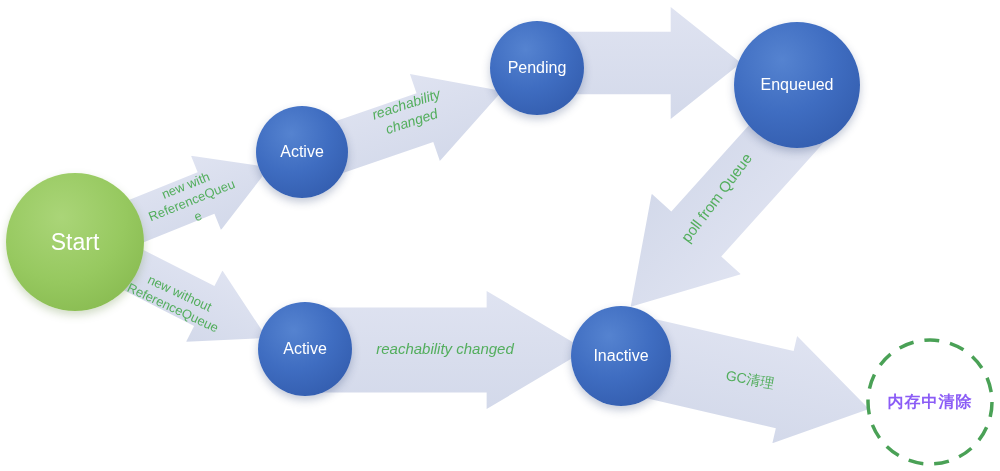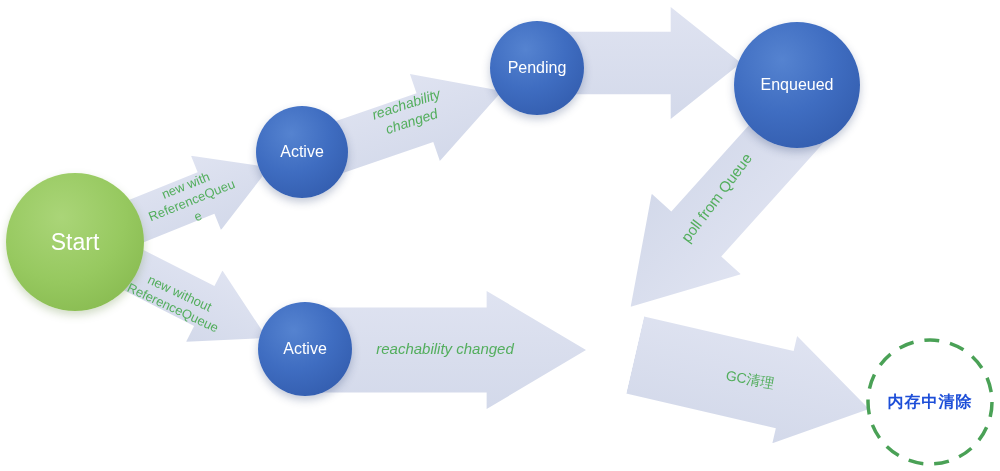--- a/index.html
+++ b/index.html
@@ -45,21 +45,21 @@
   .n-pending       { left:490px; top:21px;  width:94px;  height:94px;  font-size:16px; }
   .n-enqueued      { left:734px; top:22px;  width:126px; height:126px; font-size:16px; }
   .n-active-bottom { left:258px; top:302px; width:94px;  height:94px;  font-size:16px; }
   .n-inactive      { left:571px; top:306px; width:100px; height:100px; font-size:16px; }
 
   
   .n-cleared { position:absolute; z-index:2; left:864px; top:336px; width:132px; height:132px; }
   .n-cleared svg { position:absolute; left:0; top:0; }
   .cleared-label {
     position:absolute; left:50%; top:50%; transform:translate(-50%,-50%);
-    color:#1d4ed8; font-weight:bold; font-size:16px; letter-spacing:1px; white-space:nowrap;
+    color:#8b5cf6; font-weight:bold; font-size:16px; letter-spacing:1px; white-space:nowrap;
   }
 
   
   .elabel {
     position:absolute; z-index:3; color:#53ae5d; text-align:center;
     white-space:pre-line; line-height:1.25;
   }
   .l1 { left:192px; top:201px; width:124px; font-size:13px; transform:translate(-50%,-50%) rotate(-22deg); }
   .l2 { left:176px; top:301px; width:134px; font-size:13px; transform:translate(-50%,-50%) rotate(25deg); }
   .l3 { left:409px; top:113px; font-size:14px; font-style:italic; transform:translate(-50%,-50%) rotate(-18deg); }
@@ -100,20 +100,23 @@
   </div>
   <div class="node blue n-enqueued">
     <span>Enqueued</span>
   </div>
   <div class="node blue n-pending">
     <span>Pending</span>
   </div>
   <div class="node blue n-active-bottom">
     <span>Active</span>
   </div>
+  <div class="node blue n-inactive">
+    <span>Inactive</span>
+  </div>
 
   <div class="n-cleared">
     <svg width="132" height="132" viewBox="0 0 132 132">
       <circle cx="66" cy="66" r="62" fill="none" stroke="#4aa156" stroke-width="3.5" stroke-dasharray="15 11" stroke-linecap="butt"></circle>
     </svg>
     <span class="cleared-label">内存中清除</span>
   </div>
 
 </div>
 

